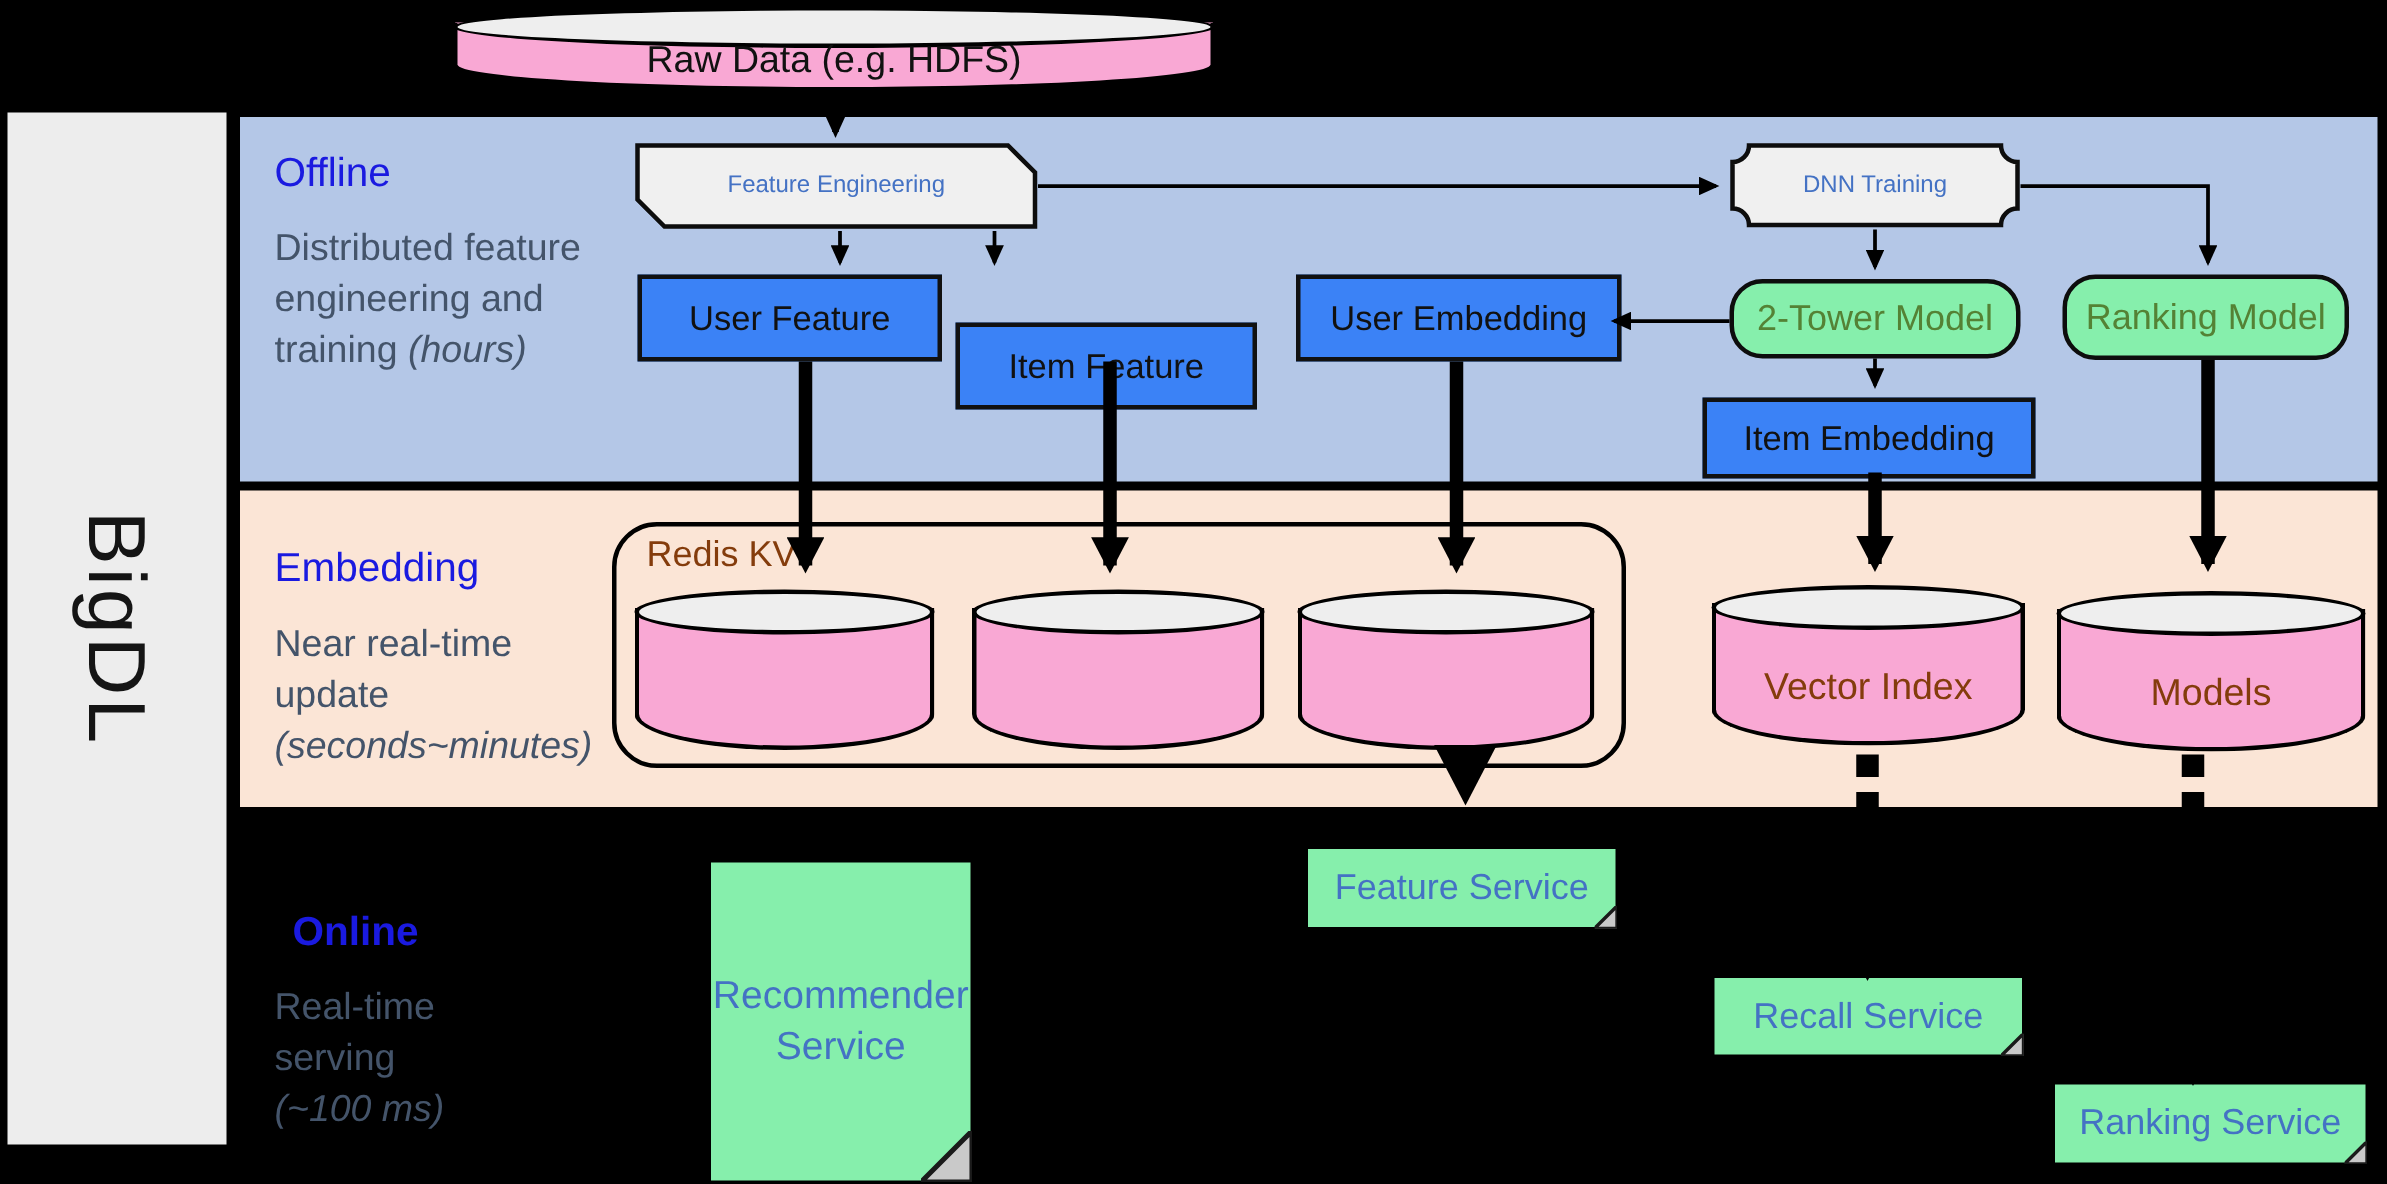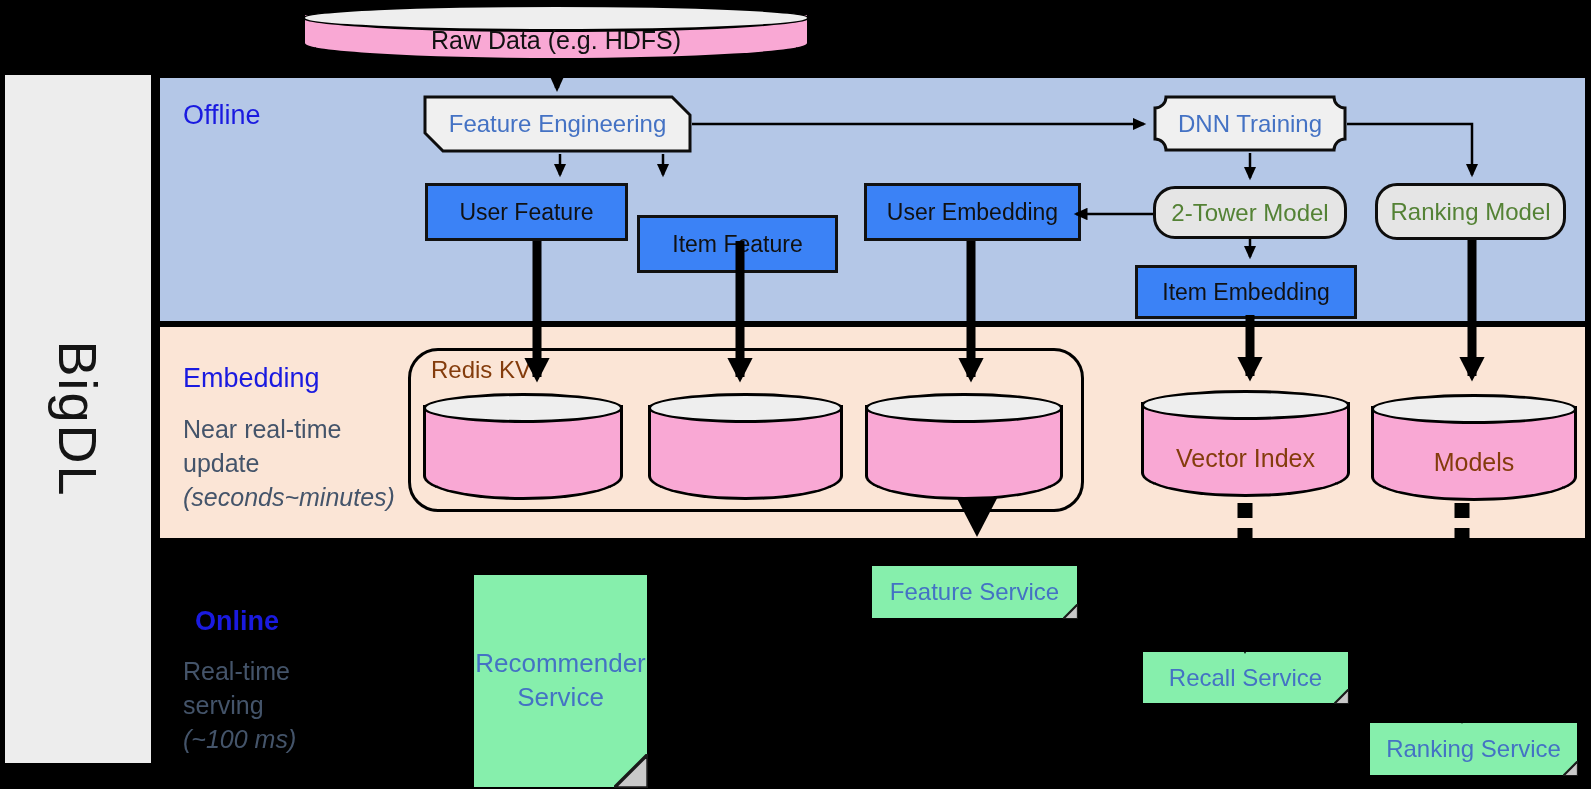--- a/index.html
+++ b/index.html
@@ -16,26 +16,26 @@
 
   .sec-title { position: absolute; left: 183px; font-size: 27px; line-height: 1.1; color: #1a1ae0; }
   .sec-title.bold { font-weight: 700; margin-left: 12px; }
   .sec-desc { position: absolute; left: 183px; font-size: 25px; line-height: 1.36; color: #44546a; }
 
   
   .lbl { position: absolute; inset: 0; display: flex; align-items: center; justify-content: center;
          text-align: center; font-size: 23px; color: #111; }
 
   .graybox { position: absolute; background: #3b82f6; border: 3px solid #111; }
-  .roundbox { position: absolute; background: #e5e5e5; border: 3px solid #0d0d0d; border-radius: 22px; }
+  .roundbox { position: absolute; background: #86efac; border: 3px solid #0d0d0d; border-radius: 22px; }
   .roundbox .lbl { color: #548235; font-size: 24px; }
 
   .shapebox { position: absolute; }
   .shapebox svg.shape { position: absolute; inset: 0; width: 100%; height: 100%; }
-  .shapebox .lbl { color: #4472c4; font-size: 24px; }
+  .shapebox .lbl { color: #4472c4; font-size: 16px; }
 
   
   .cyl { position: absolute; background: #f9a8d4; border: 3px solid #000; border-top: none;
          border-radius: 0 0 50% 50% / 0 0 24px 24px; }
   .cyl::before { content: ""; position: absolute; left: -3px; right: -3px; top: -12px; height: 24px;
                  background: #eeeeee; border: 3px solid #000; border-radius: 50%; }
   .cyl .lbl { padding-top: 20px; color: #843c0c; font-size: 25px; }
   .cyl.flat { border-radius: 0 0 50% 50% / 0 0 18px 18px; }
   .cyl.flat::before { top: -11px; height: 22px; }
   .cyl.flat .lbl { padding-top: 8px; color: #111; font-size: 25px; }
@@ -57,20 +57,24 @@
 <div class="canvas">
 
   <div class="band band-offline"></div>
   <div class="band band-nearline"></div>
 
   <div class="rail">
     <span>BigDL</span>
   </div>
 
   <div class="sec-title" style="top:101px;">Offline</div>
+  <div class="sec-desc" style="top:148px; width:222px;">
+    <span>Distributed feature engineering and training</span>
+    <i>(hours)</i>
+  </div>
 
   <div class="sec-title" style="top:364px;">Embedding</div>
   <div class="sec-desc" style="top:412px; width:232px;">
     <span>Near real-time update</span>
     <i>(seconds~minutes)</i>
   </div>
 
   <div class="sec-title bold" style="top:607px;">Online</div>
   <div class="sec-desc" style="top:654px; width:150px;">
     <span>Real-time serving</span>

